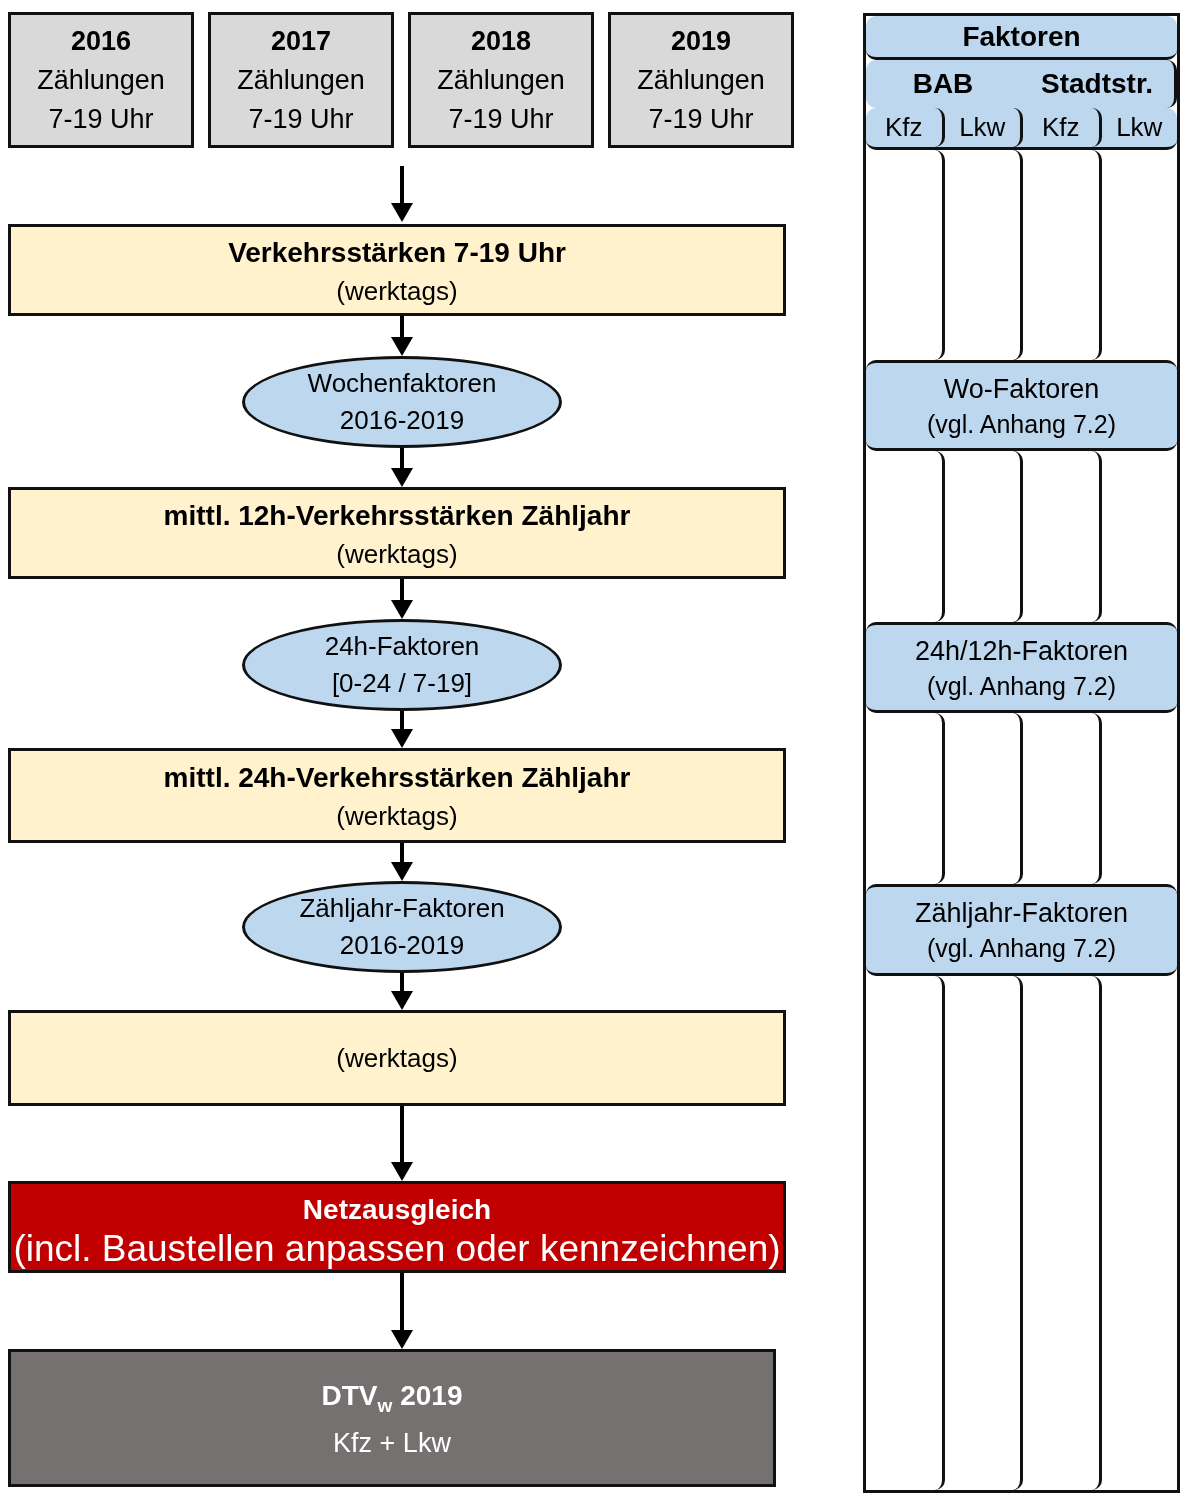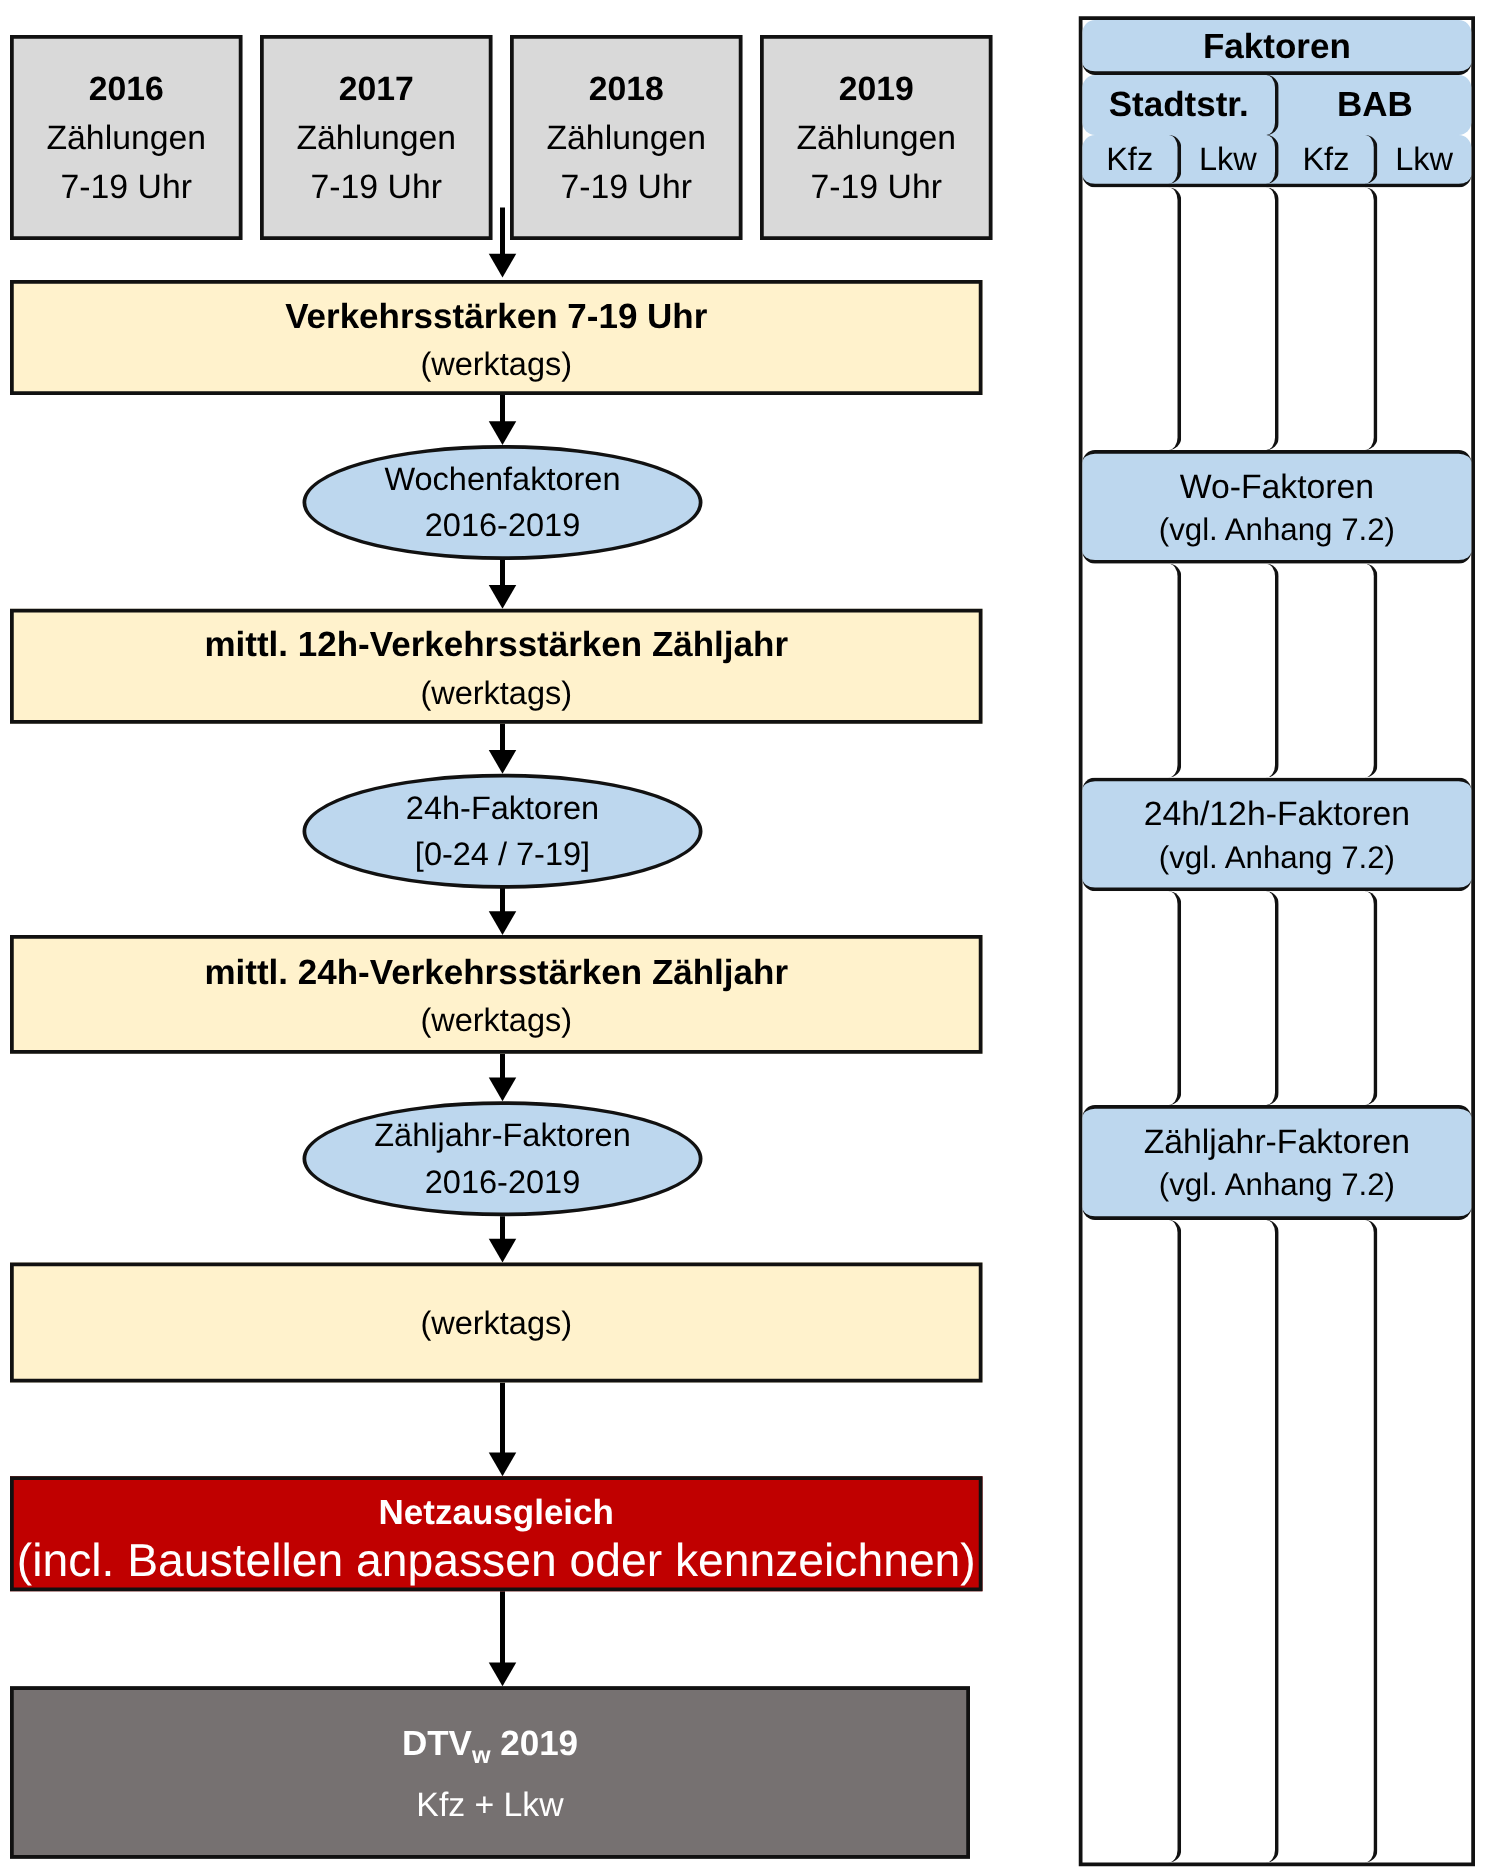--- a/index.html
+++ b/index.html
@@ -10,23 +10,23 @@
     --c-adjust:#c00000;
     --c-result:#767171;
   }
   html,body{margin:0;padding:0;background:#ffffff;}
   body{font-family:"Liberation Sans","DejaVu Sans",sans-serif;color:#000;}
   .canvas{position:relative;width:1188px;height:1500px;background:#fff;overflow:hidden;}
 
   
   .sources-row{position:absolute;left:8px;top:12px;width:786px;height:136px;
     display:flex;justify-content:space-between;}
-  .source-box{width:186px;height:164px;box-sizing:border-box;background:var(--c-source);
+  .source-box{width:186px;height:136px;box-sizing:border-box;background:var(--c-source);
     border:3px solid var(--c-border);display:flex;flex-direction:column;justify-content:center;
-    text-align:center;font-size:27px;line-height:39px;margin-top:16px;}
+    text-align:center;font-size:27px;line-height:39px;}
   .src-year{font-weight:bold;}
 
   
   .flow-arrow{position:absolute;left:391px;width:22px;}
   .flow-arrow::before{content:"";position:absolute;left:50%;top:0;bottom:16px;width:4px;
     transform:translateX(-50%);background:#000;}
   .flow-arrow::after{content:"";position:absolute;bottom:0;left:0;width:0;height:0;
     border-left:11px solid transparent;border-right:11px solid transparent;border-top:19px solid #000;}
 
   
@@ -153,22 +153,22 @@
   </div>
 
   <div class="result-box">
     <div class="result-title"><span>DTV</span><sub>w</sub><span class="rt-year">2019</span></div>
     <div class="result-sub">Kfz + Lkw</div>
   </div>
 
   <div class="factor-table">
     <div class="t-title">Faktoren</div>
     <div class="t-groups">
+      <div class="t-group">BAB</div>
       <div class="t-group gleft">Stadtstr.</div>
-      <div class="t-group">BAB</div>
     </div>
     <div class="t-cols">
       <div class="t-col">Kfz</div>
       <div class="t-col">Lkw</div>
       <div class="t-col">Kfz</div>
       <div class="t-col">Lkw</div>
     </div>
 
     <div class="t-white" style="height:210px">
       <div class="t-cell"></div>

